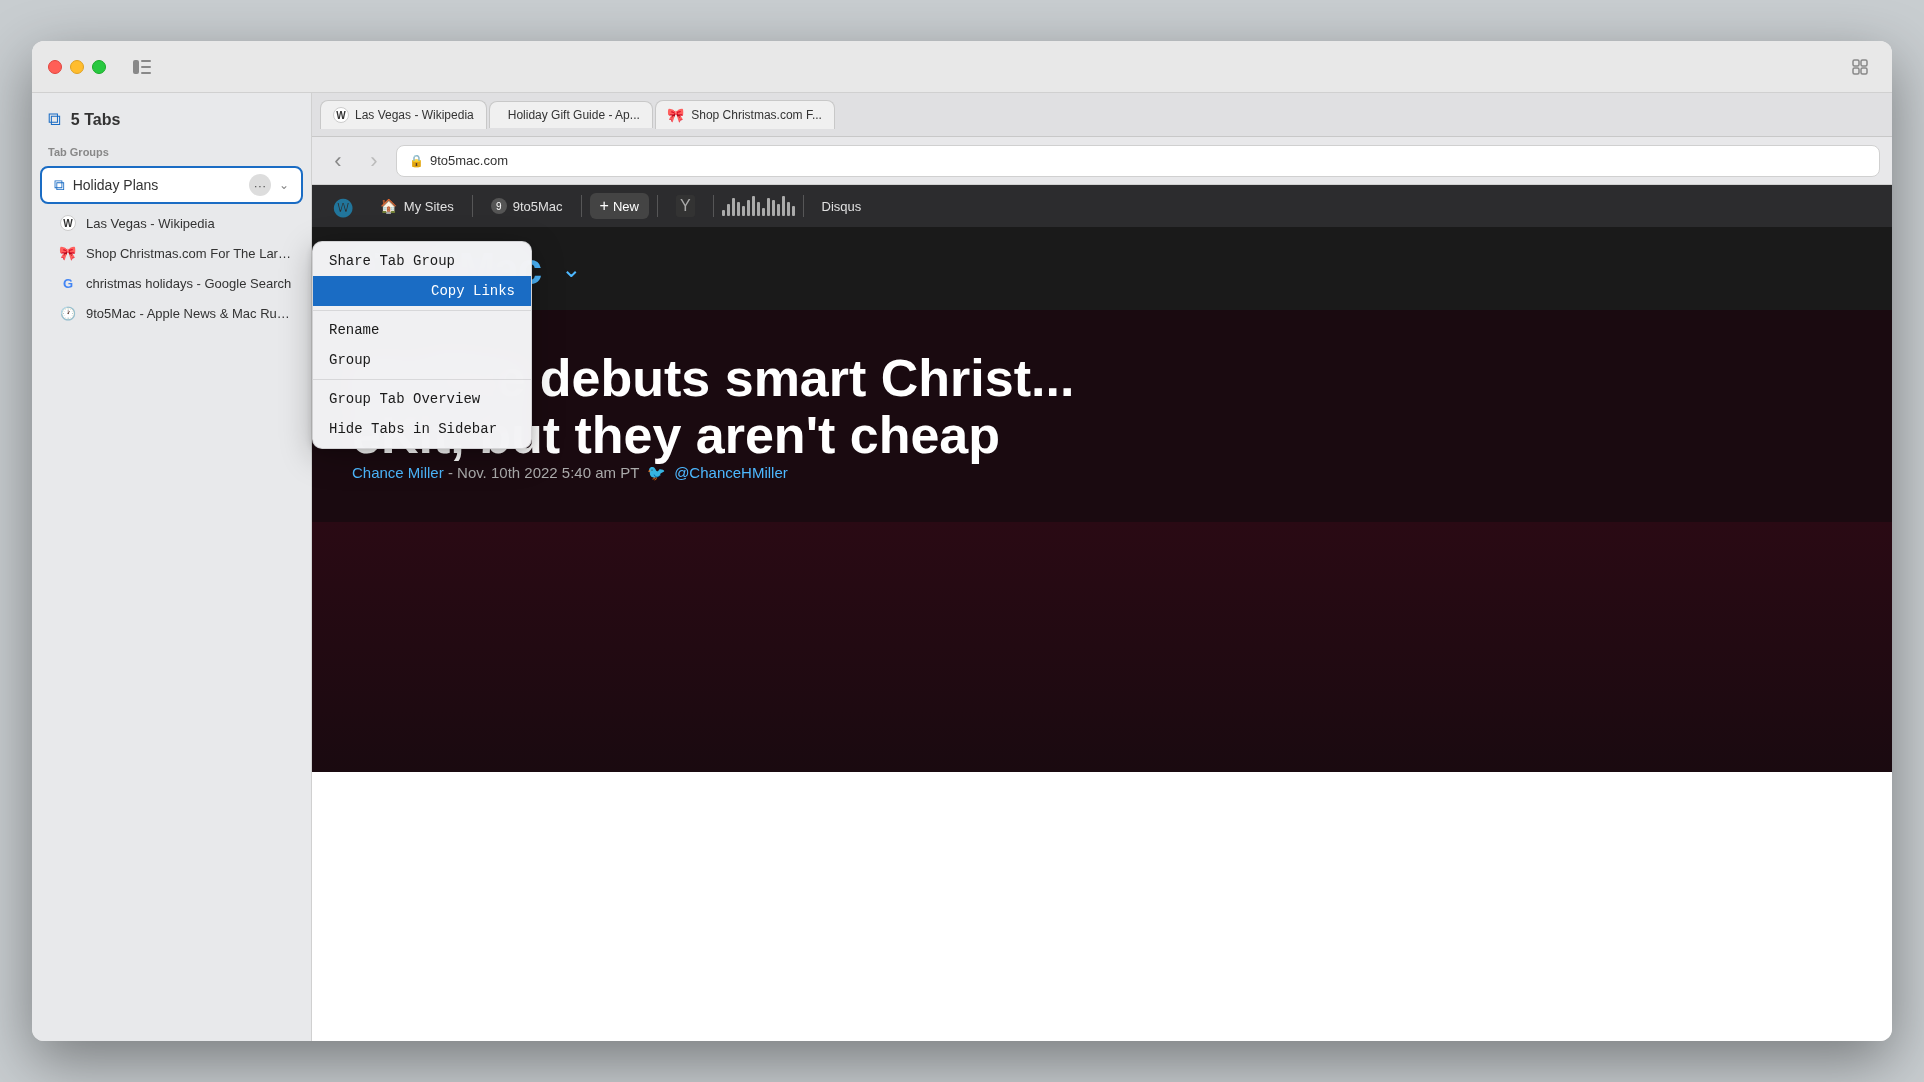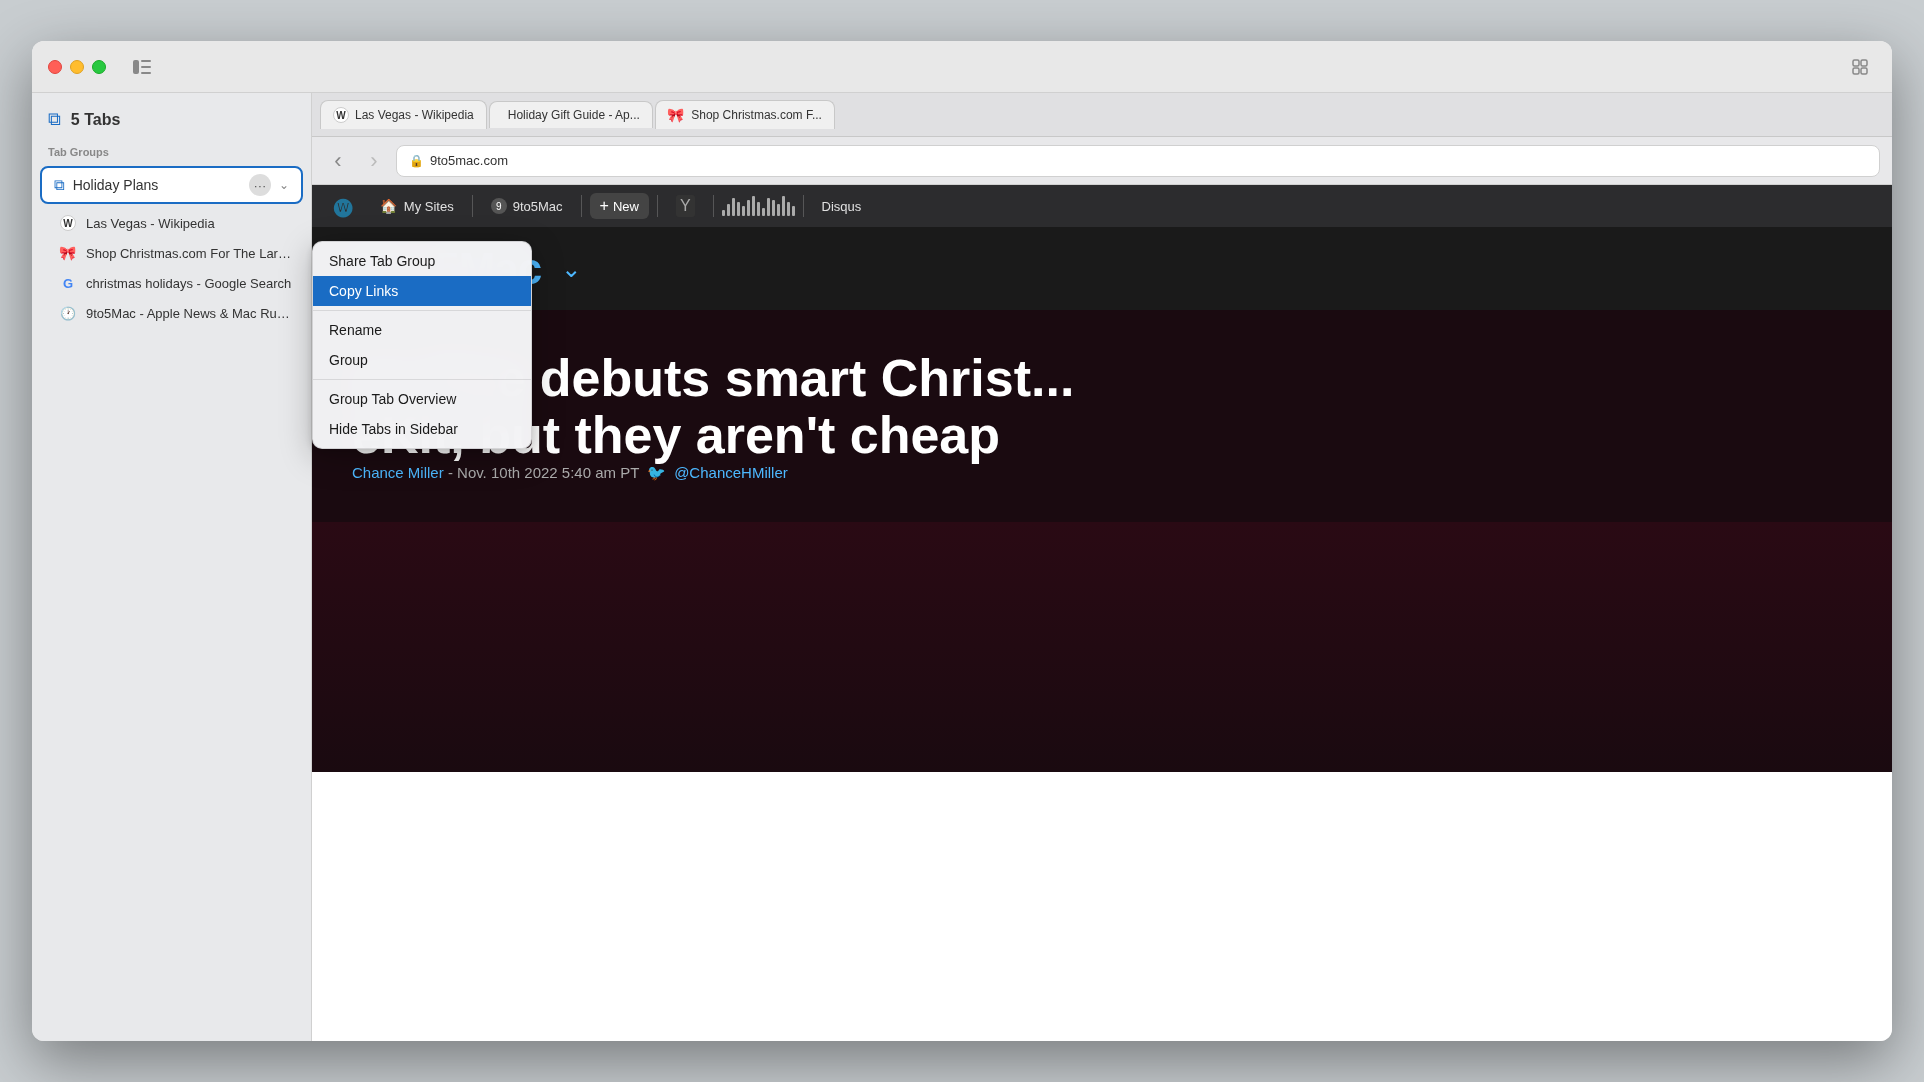--- a/index.html
+++ b/index.html
@@ -186,24 +186,26 @@
       box-shadow: 0 8px 32px rgba(0,0,0,0.25), 0 2px 8px rgba(0,0,0,0.15);
       padding: 4px 0;
       z-index: 100;
       border: 1px solid rgba(0,0,0,0.12);
     }
     .menu-item {
       padding: 7px 16px;
       font-size: 14px;
       color: #1a1a1a;
       cursor: pointer;
+      font-family: Liberation Mono, monospace;
     }
     .menu-item.highlighted {
       background: #1a6cc4;
       color: white;
+      text-align: right;
     }
     .menu-divider {
       height: 1px;
       background: rgba(0,0,0,0.1);
       margin: 4px 0;
     }
     
     .browser-area {
       flex: 1;
       display: flex;

